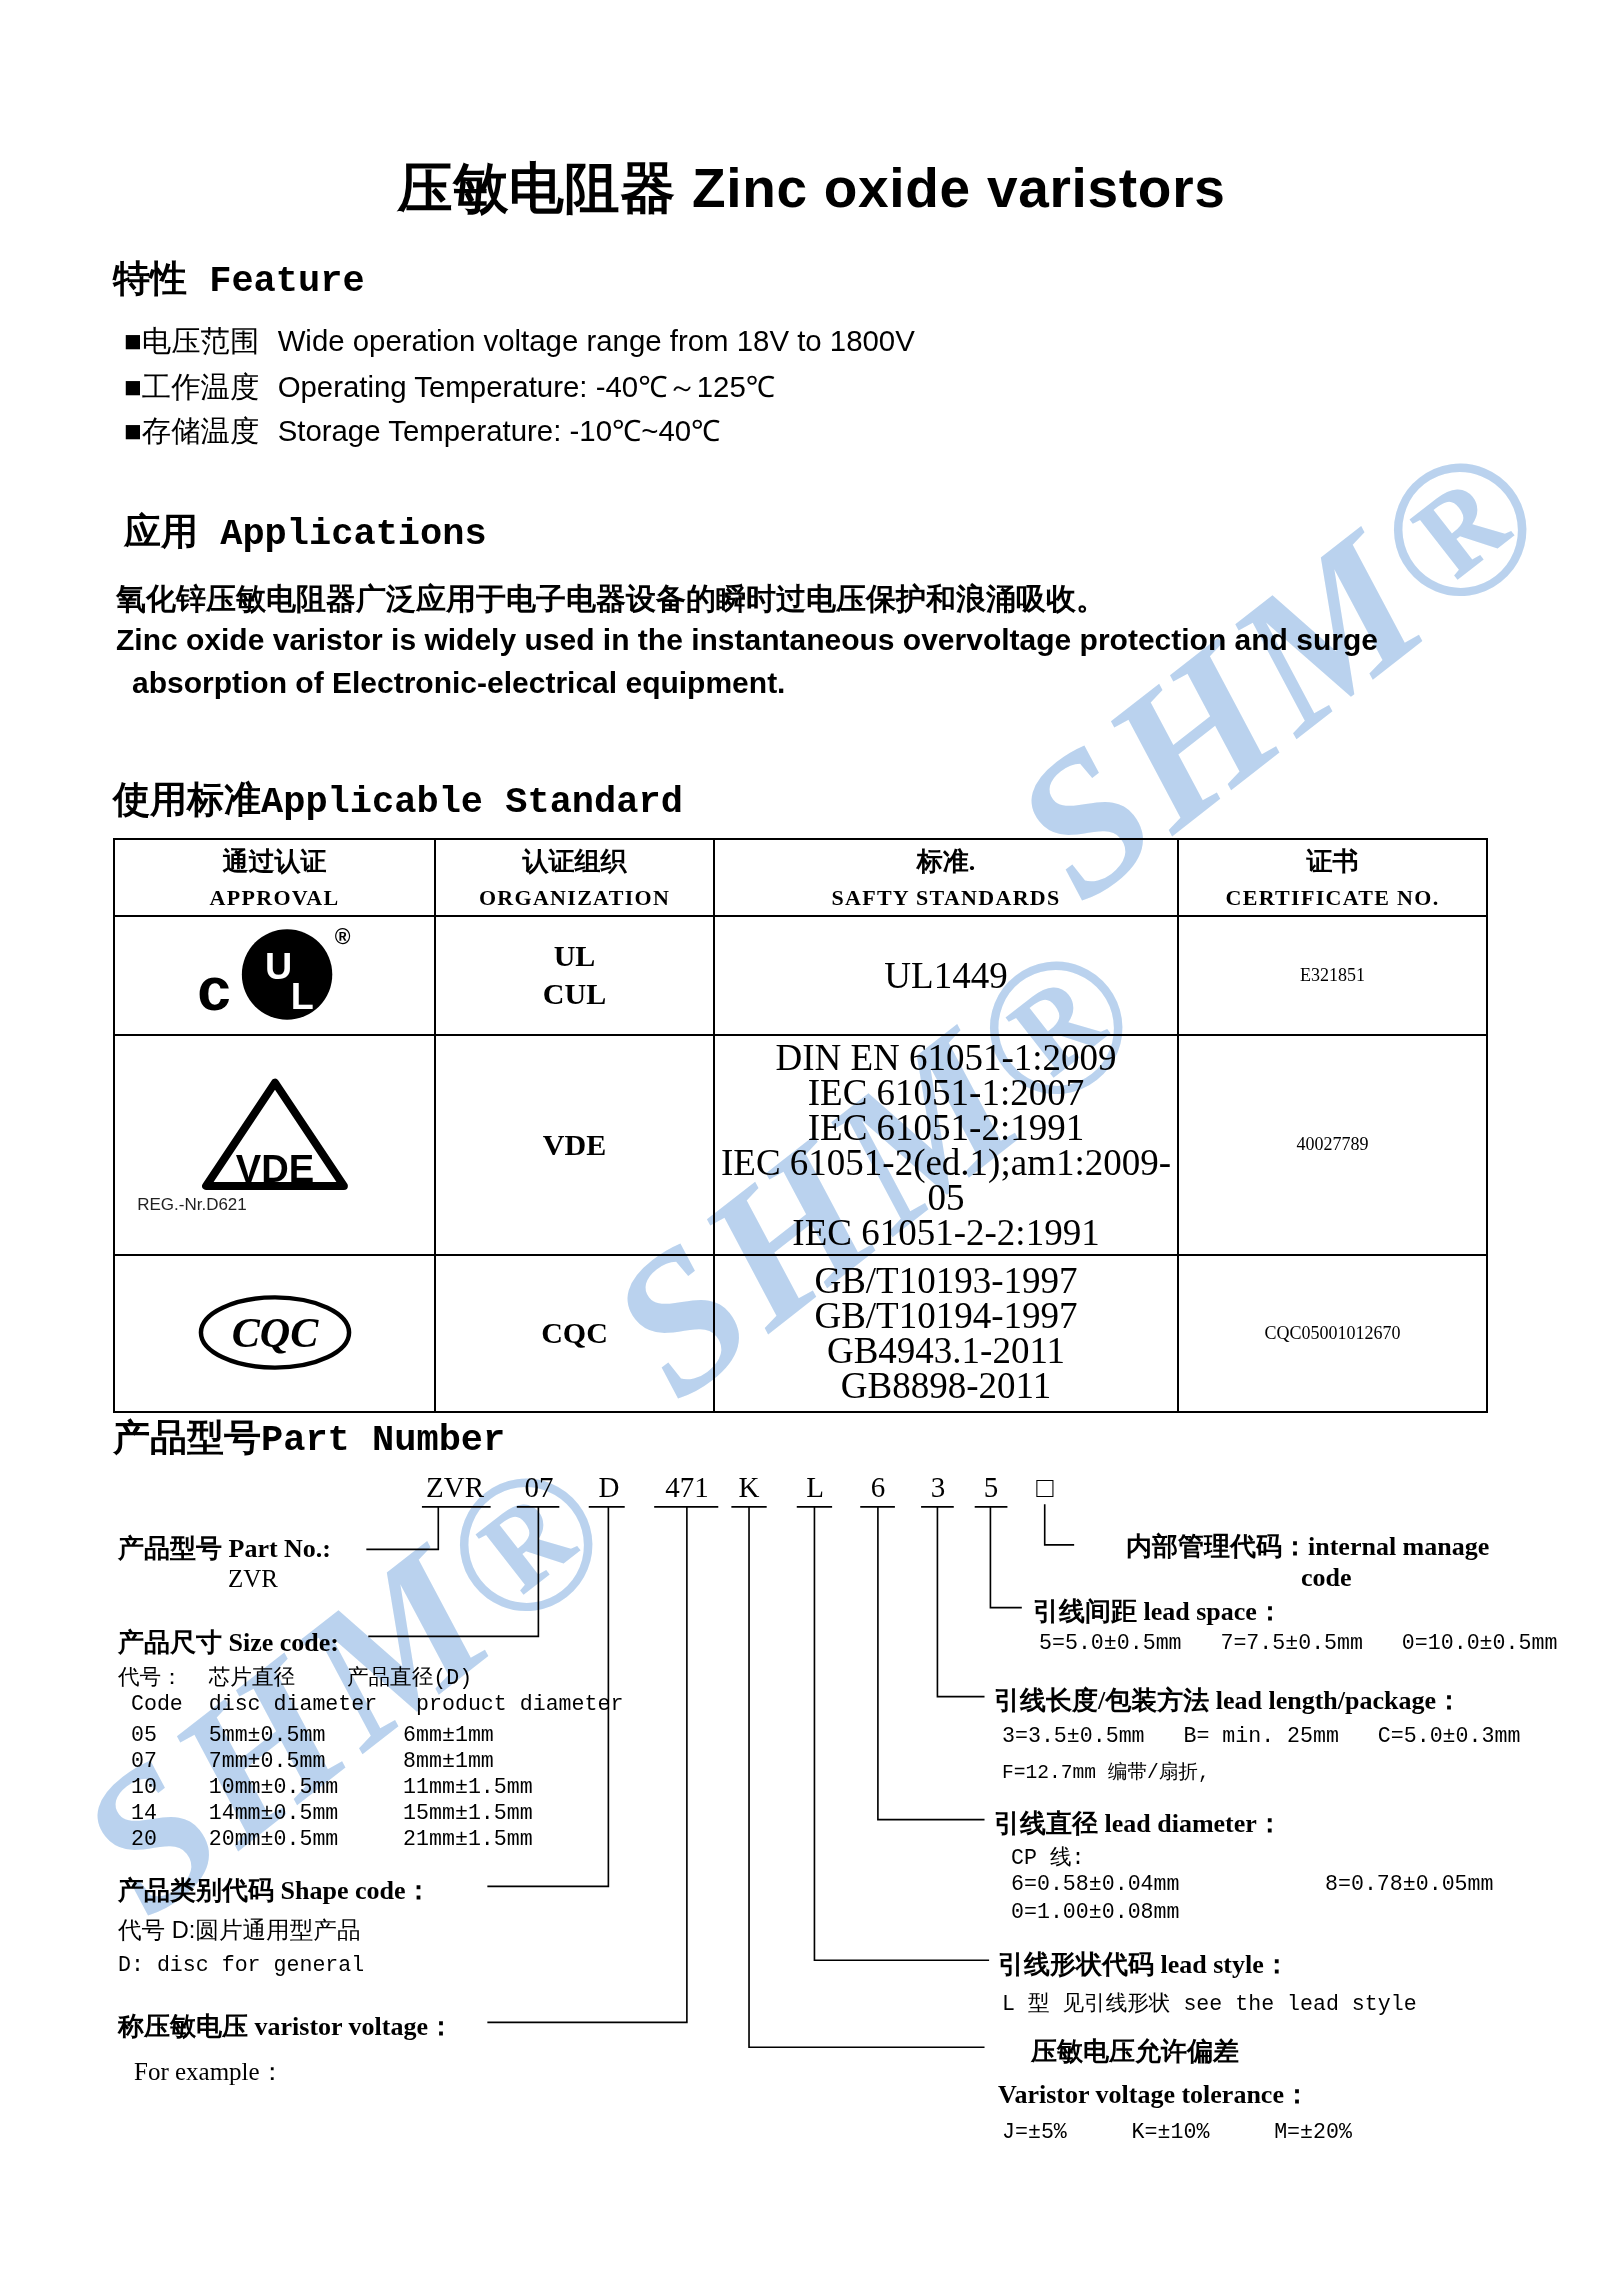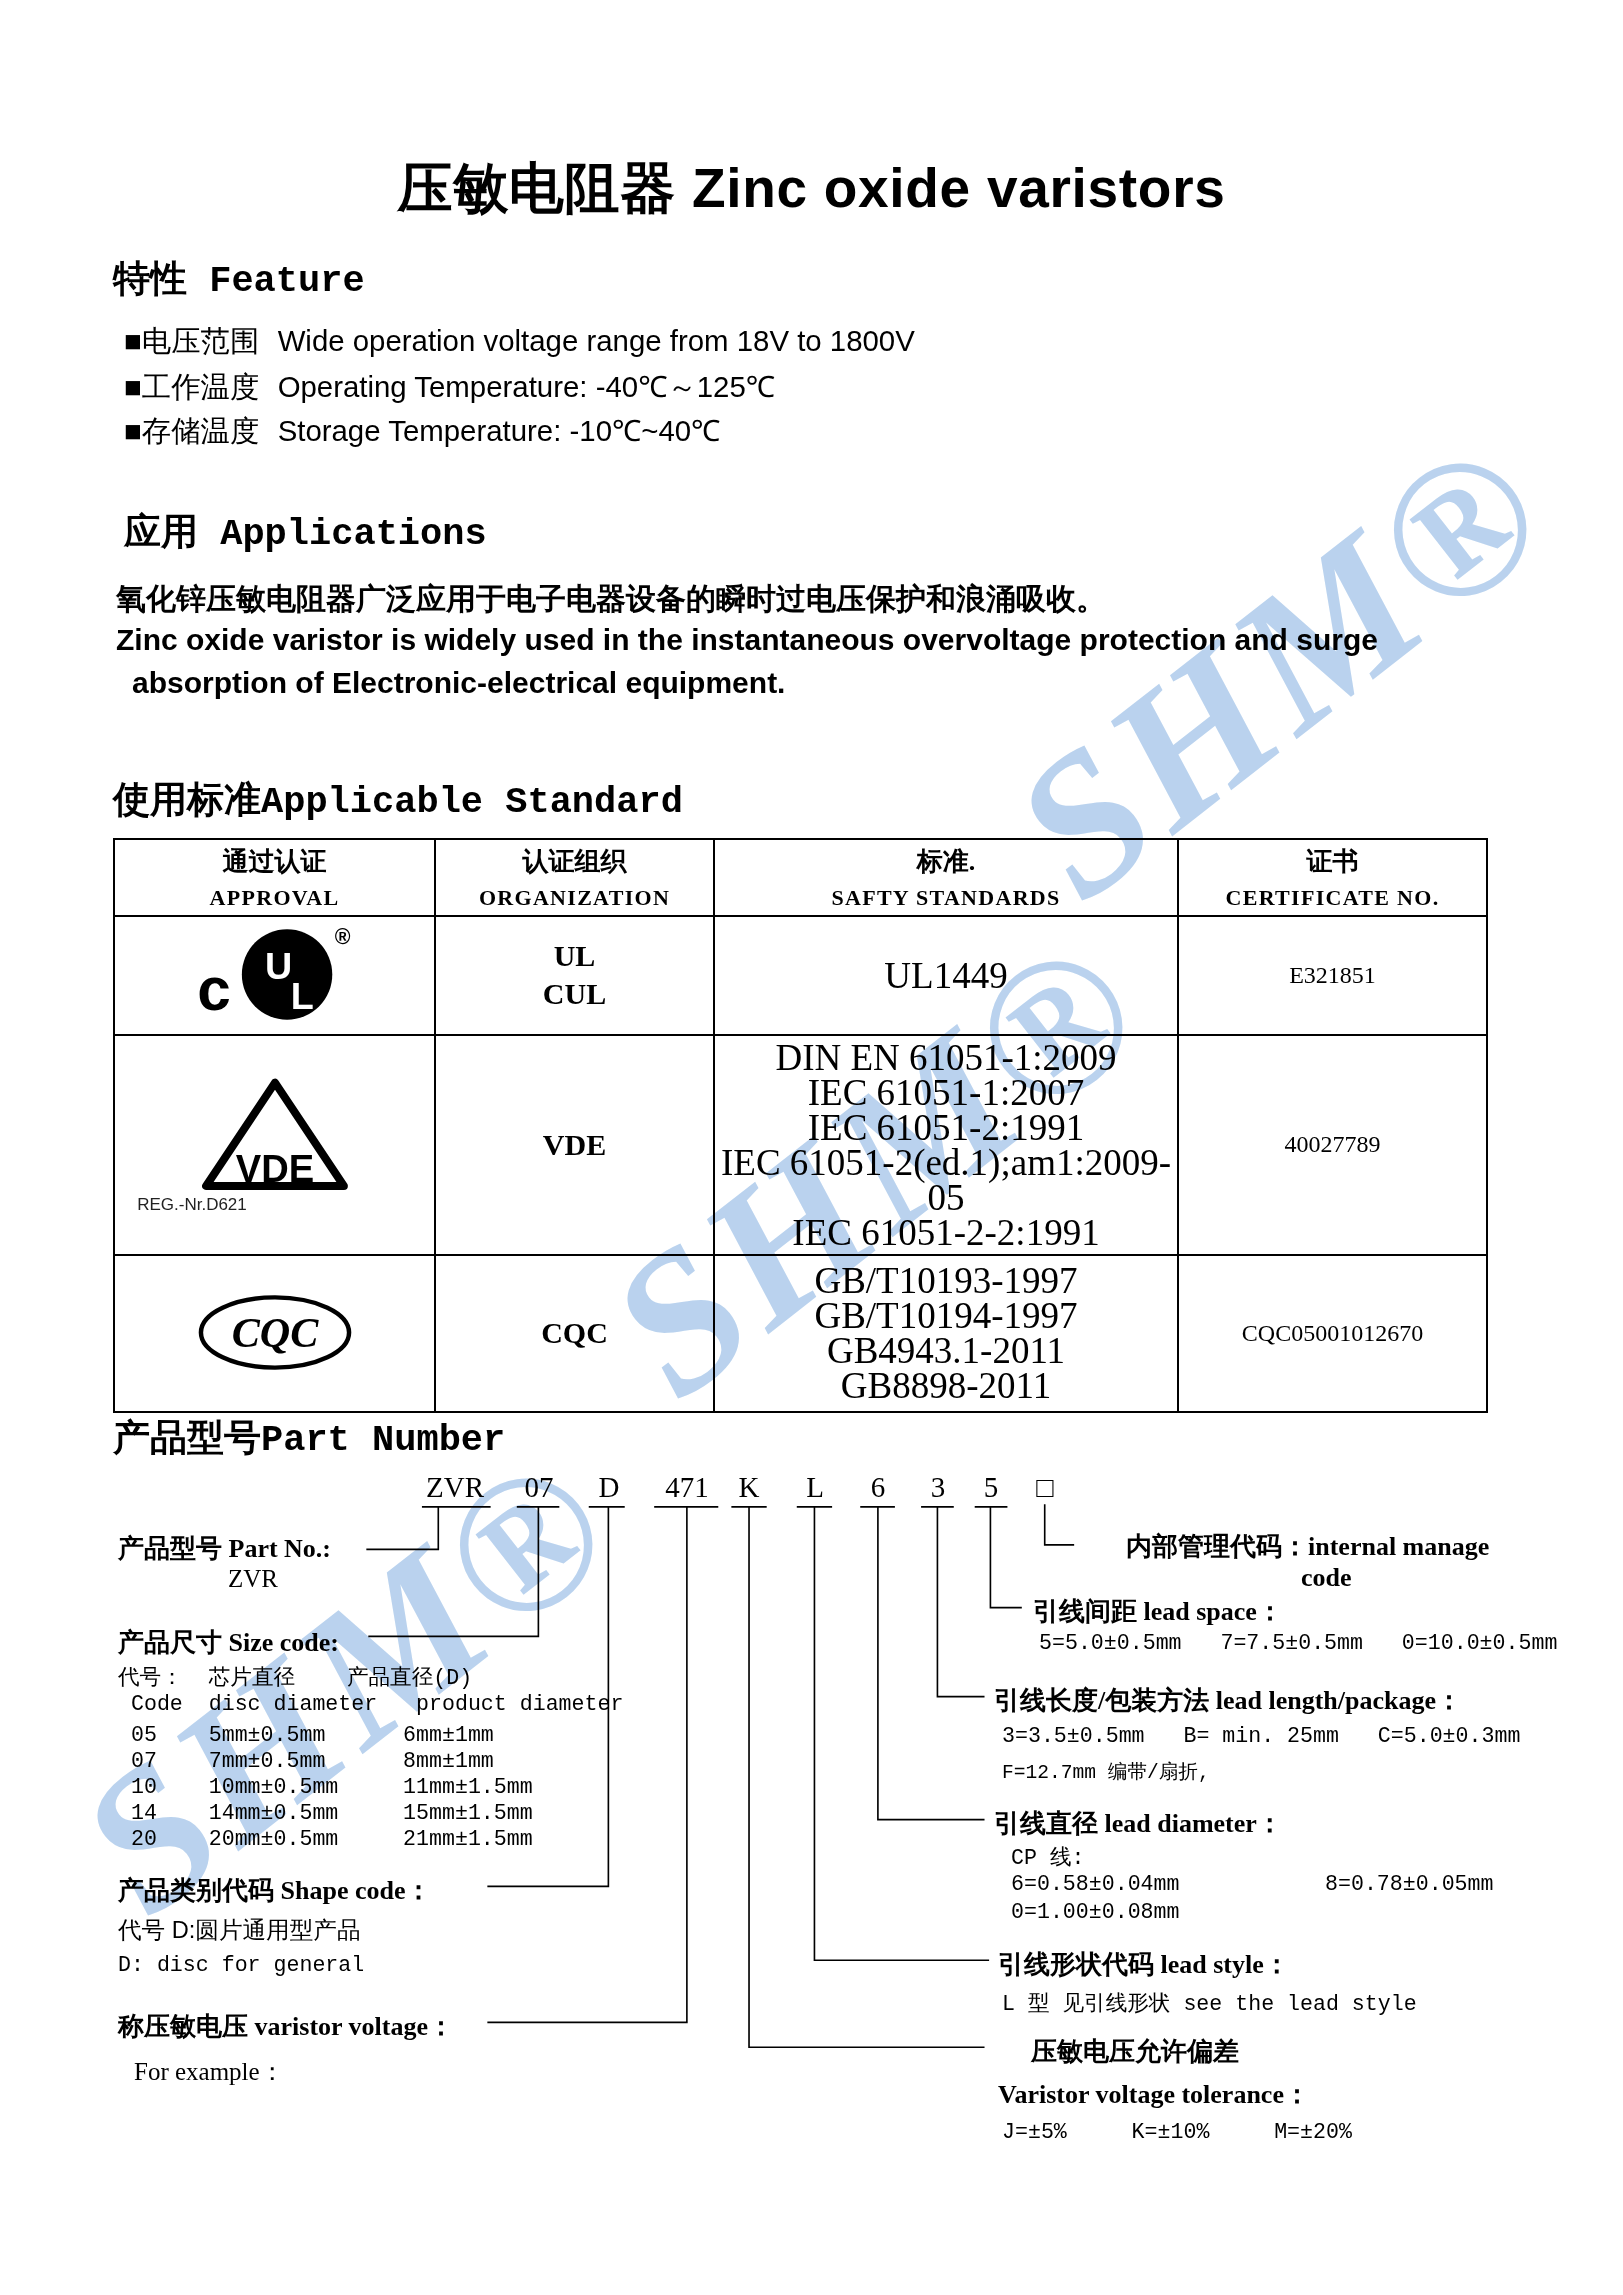--- a/index.html
+++ b/index.html
@@ -37,21 +37,21 @@
     border-collapse:collapse; table-layout:fixed; background:transparent;padding-left:16px;
   }
   .std-table th, .std-table td {
     border:2px solid #000; text-align:center; vertical-align:middle;
     font-family:"Liberation Serif", serif; padding:3.9px;
   }
   .hd-zh { font-size:26px; }
   .hd-en { font-size:22px; letter-spacing:1.3px; margin-top:5.2px; }
   .org-line { font-size:30px; font-weight:bold; line-height:38px; }
   .std-line { font-size:37px; line-height:35px; }
-  .cert-cell { font-size:24px; }
+  .cert-cell { font-size:18px; }
   .tr-head { height:77px; }
   .tr-r0 { height:113px; }
   .tr-r1 { height:196px; }
   .tr-r2 { height:157px; }
   .vde-reg { font-size:17px; text-align:left; padding-left:18.3px; margin-top:-3.9px;
     font-family:"Liberation Sans",sans-serif; color:#222; }
 
   
   .pn-section { position:absolute; left:0; top:1466px; width:1623px; height:753px; }
   .pn-lines { position:absolute; left:0; top:0; }

